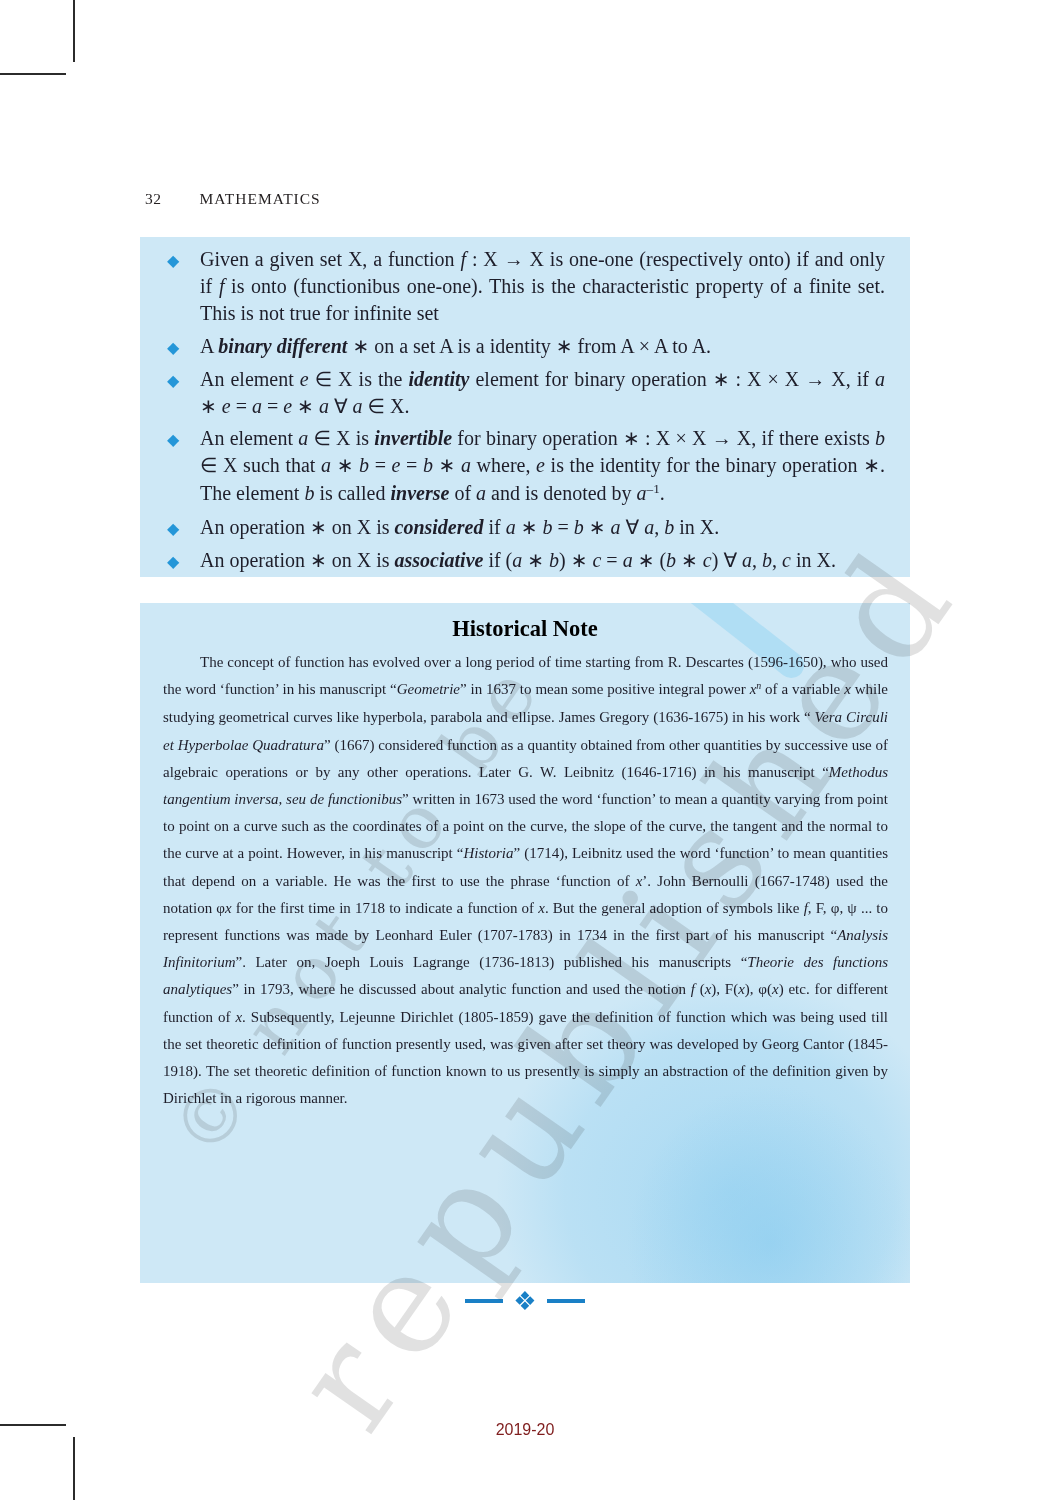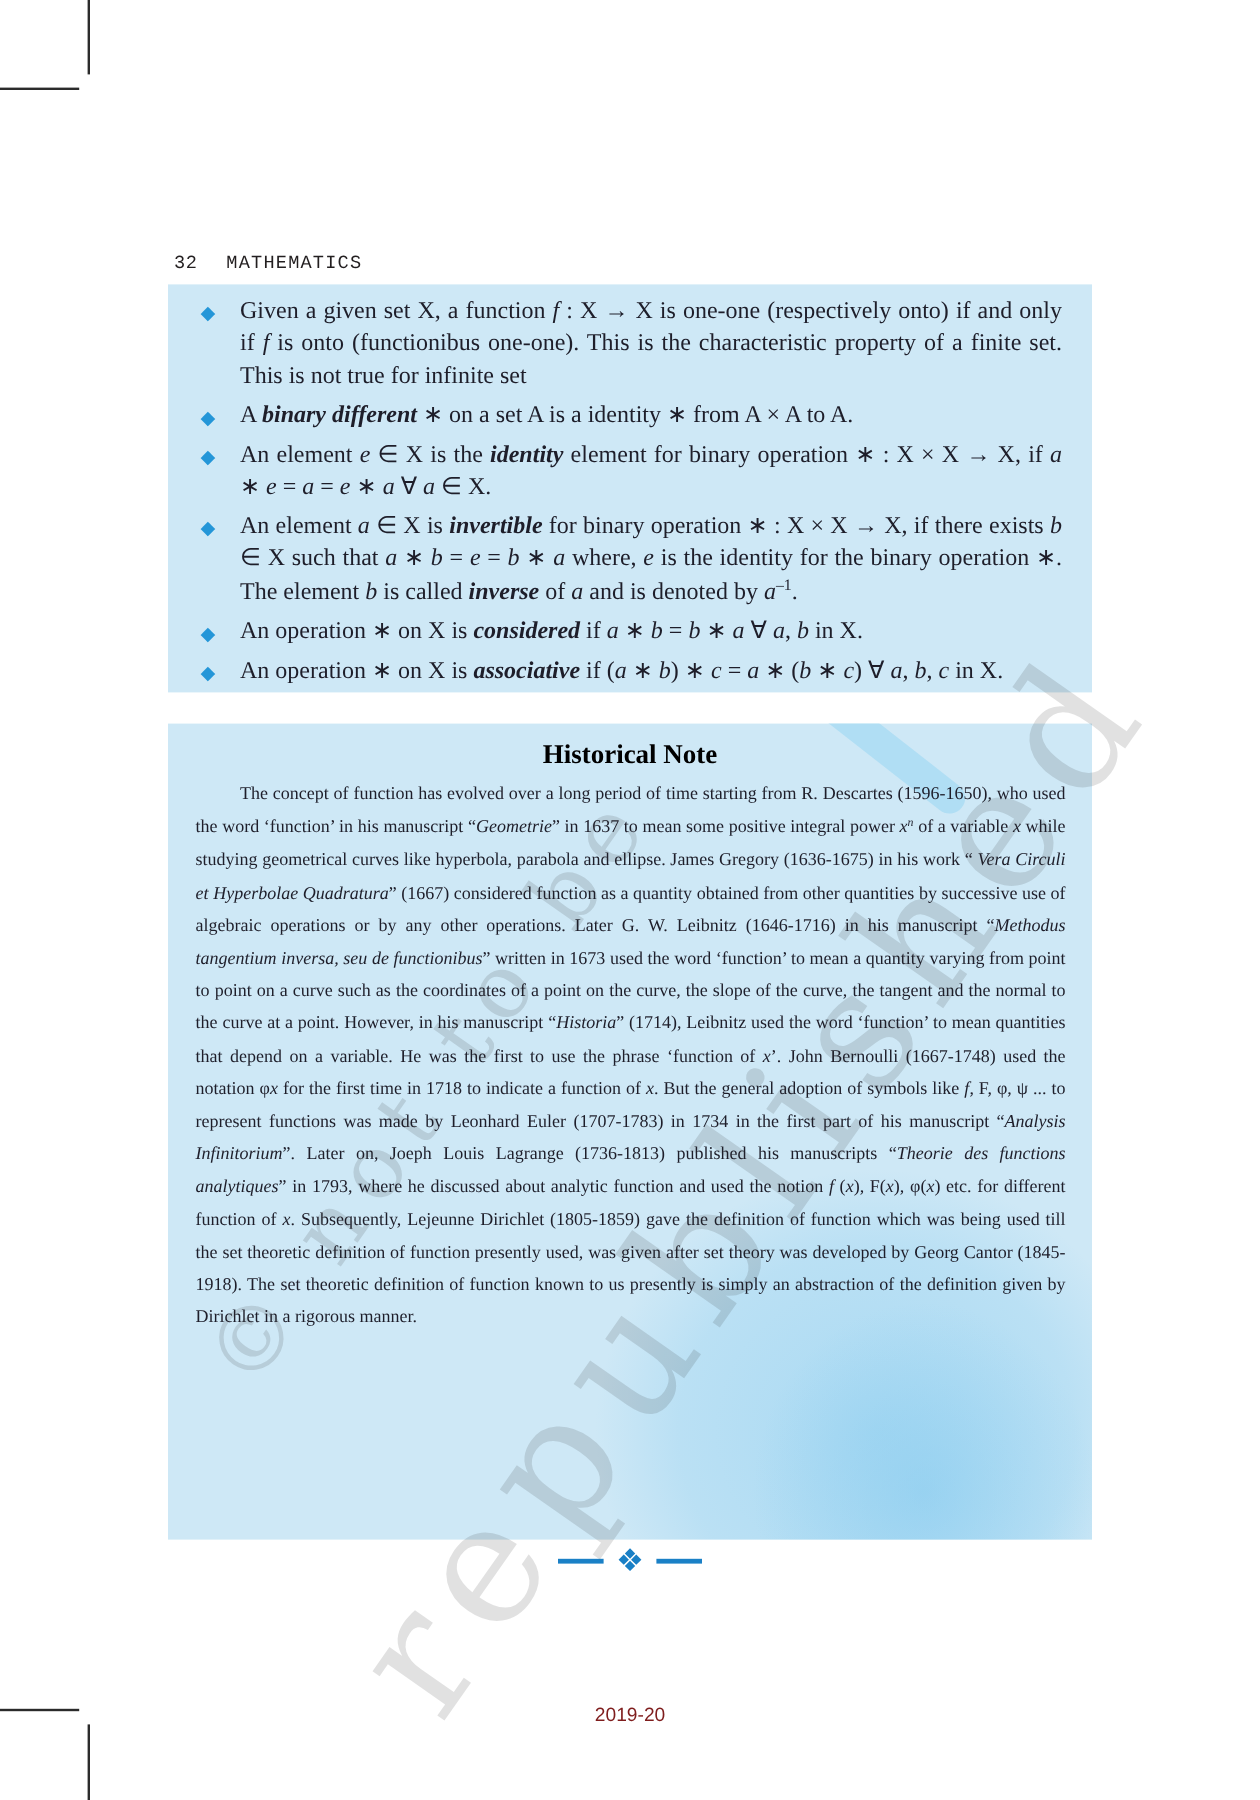--- a/index.html
+++ b/index.html
@@ -15,24 +15,24 @@
   .crop { position:absolute; background:#2b2b2b; }
   .crop-tl-v { left:73px; top:0;      width:2px;  height:62px; }
   .crop-tl-h { left:0;    top:73px;   width:66px; height:2px;  }
   .crop-bl-h { left:0;    top:1424px; width:66px; height:2px;  }
   .crop-bl-v { left:73px; top:1437px; width:2px;  height:63px; }
 
   
   .page-header {
     position:absolute; left:145px; top:190px;
     font-size:15.5px; color:#231f20;
-    display:flex; align-items:baseline; gap:24px;font-family:Liberation Mono, monospace;
+    display:flex; align-items:baseline; gap:38px;
   }
   .page-header .folio { letter-spacing:0.5px; }
-  .page-header .running-title { letter-spacing:1px;margin-top:20px; }
+  .page-header .running-title { letter-spacing:1px; }
 
   
   .summary-box {
     position:absolute; left:140px; top:237px;
     width:770px; height:340px;
     background:#cee8f6;
     box-sizing:border-box;
     padding-top:9px;
   }
   .bullet-item {

